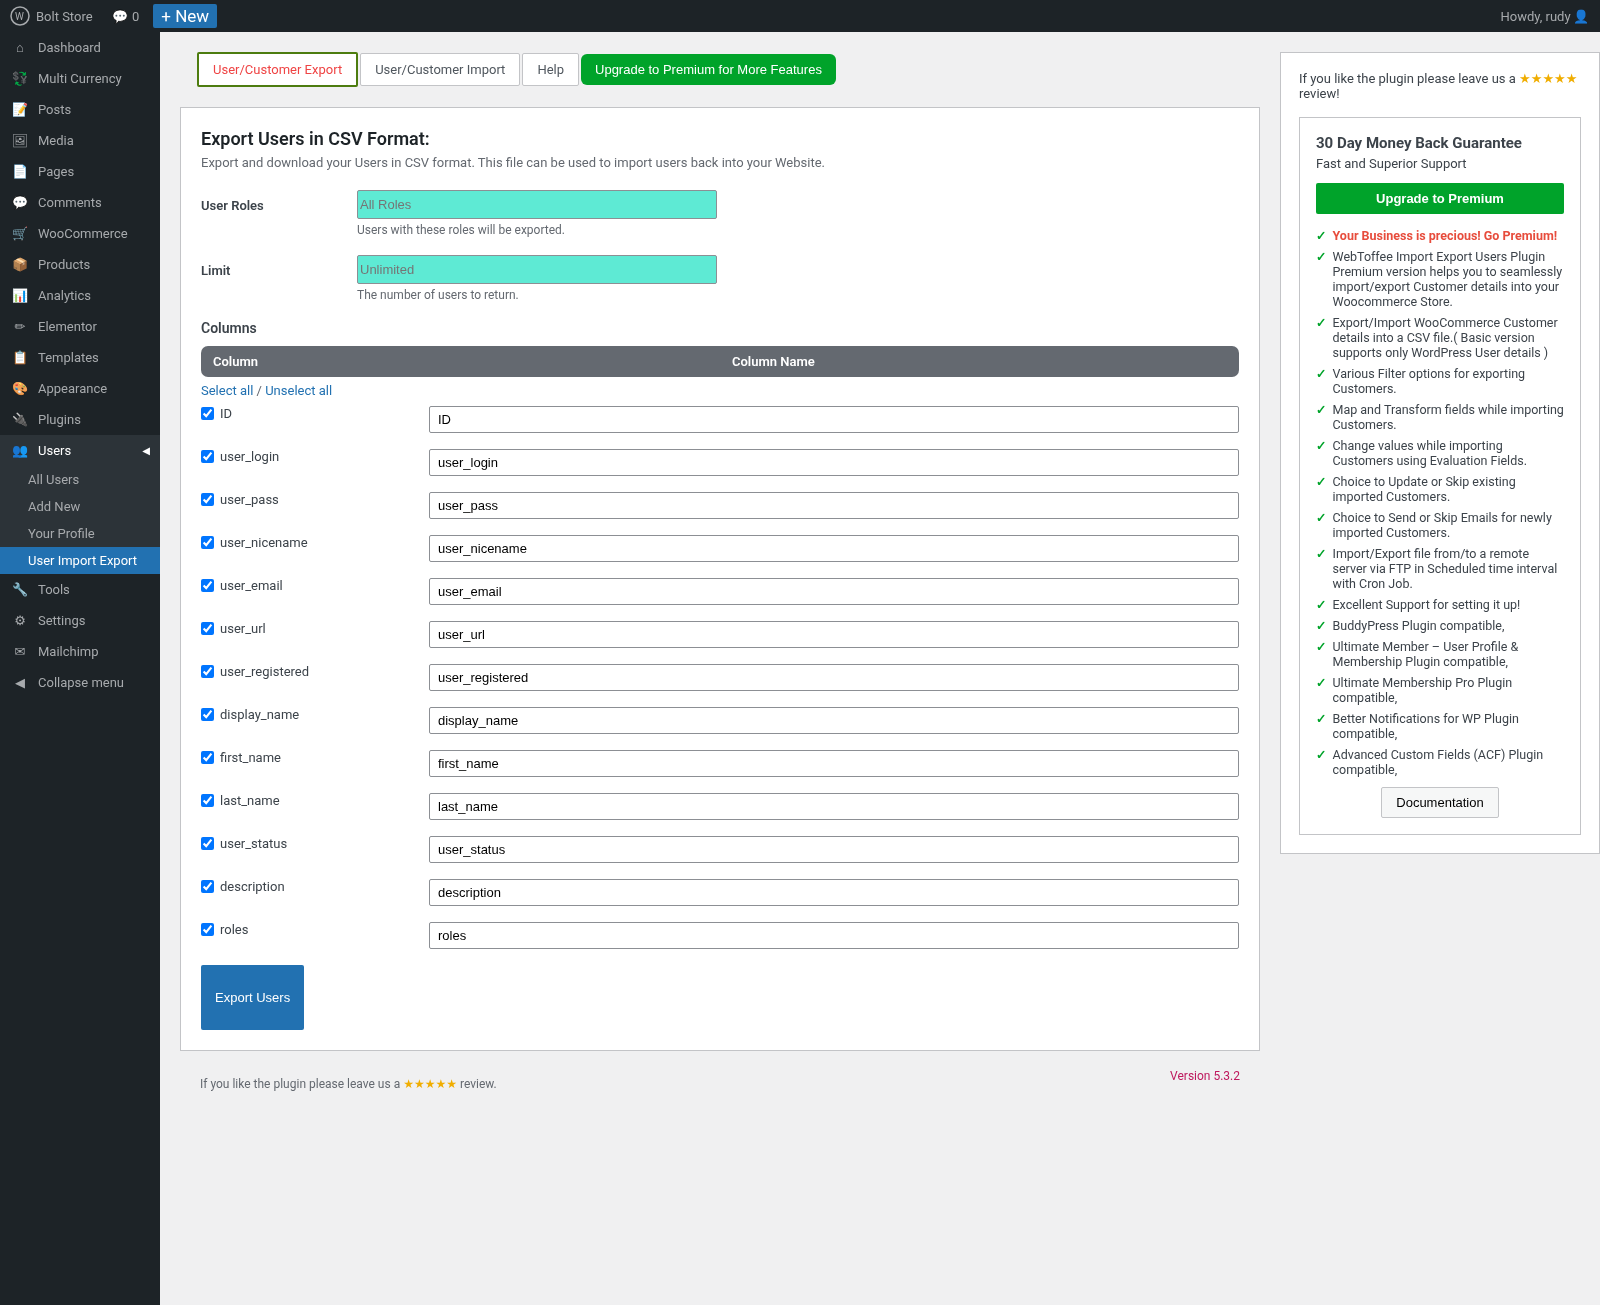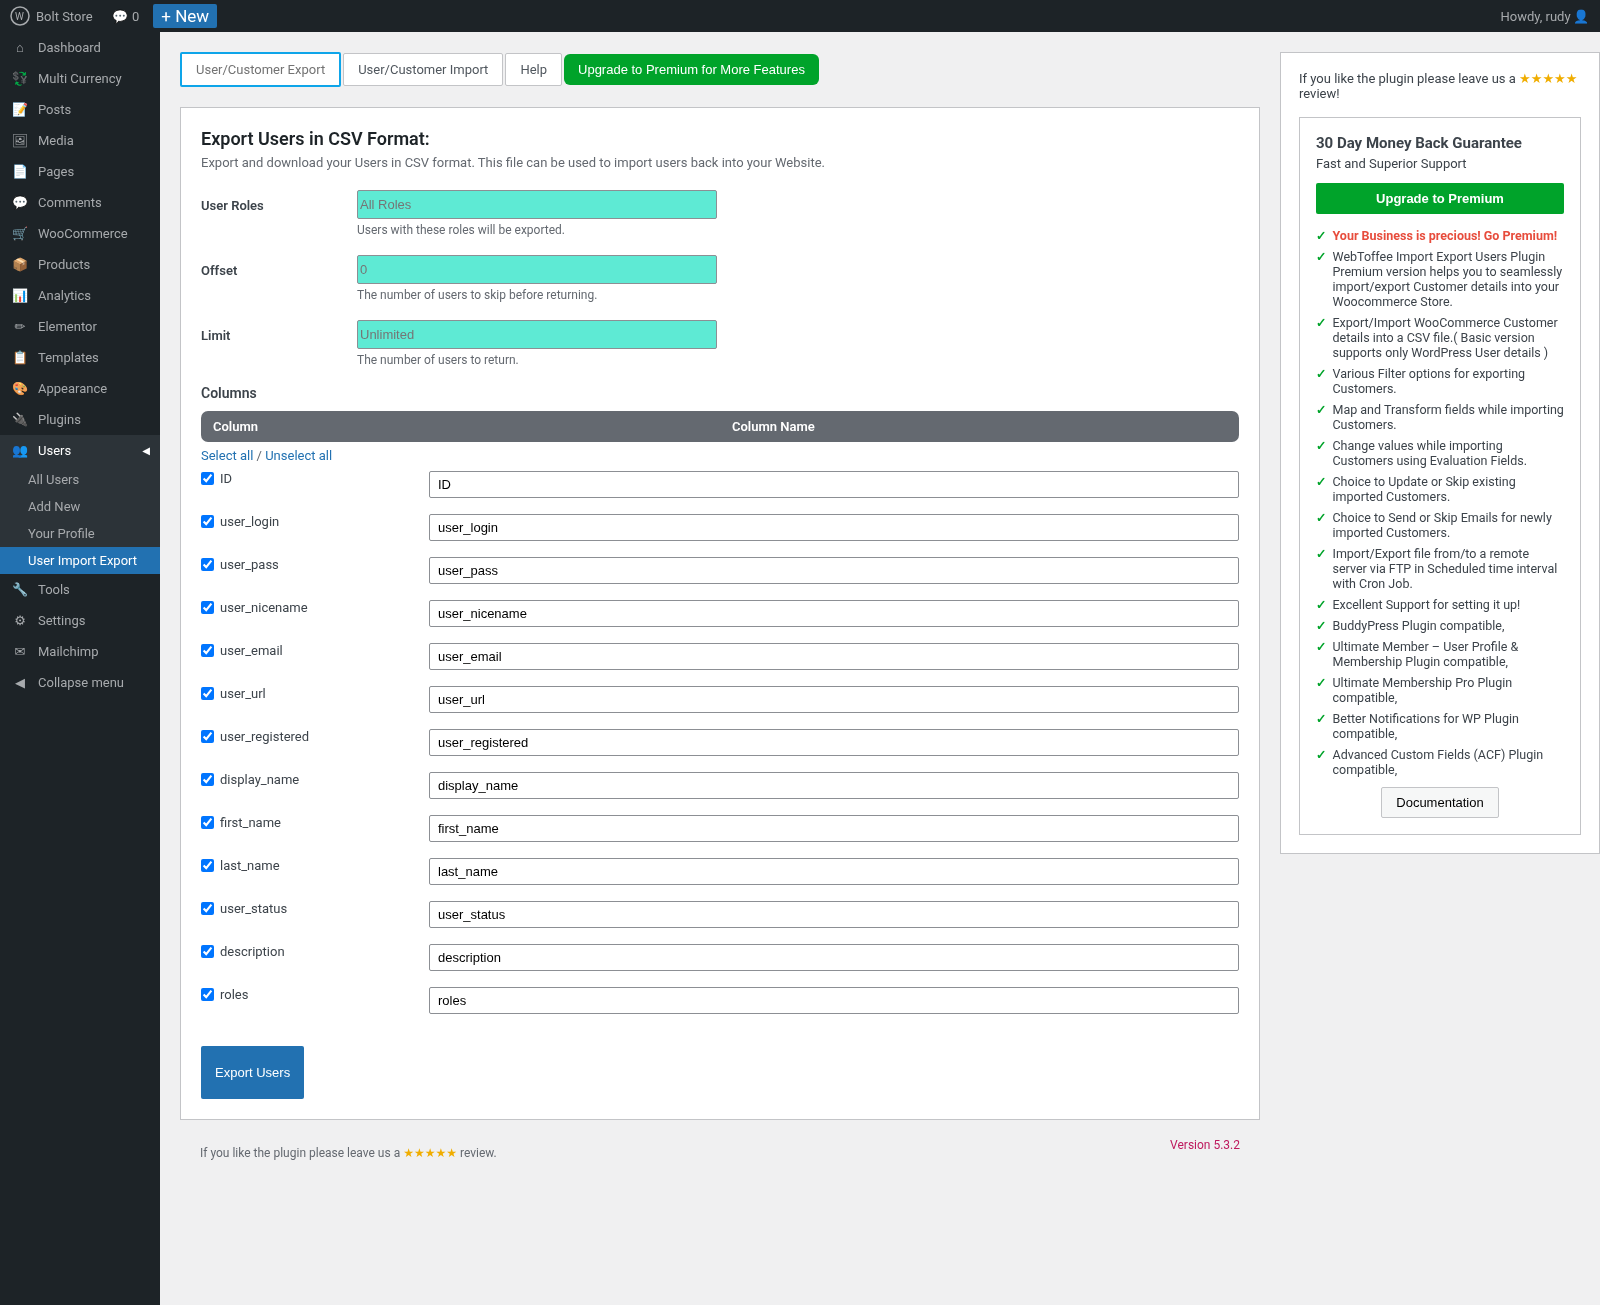--- a/index.html
+++ b/index.html
@@ -59,21 +59,21 @@
     .tabs { display: flex; align-items: center; gap: 2px; margin-bottom: 20px; flex-wrap: wrap; }
     .tab {
       padding: 8px 14px;
       background: #fff;
       border: 1px solid #c3c4c7;
       cursor: pointer;
       font-size: 13px;
       color: #50575e;
       border-radius: 2px;
     }
-    .tab.active { border: 2px solid #0ea5e9; color: #737373; background: #fff; }
+    .tab.active { border: 2px solid #4d7c0f; color: #ef4444; background: #fff; margin-left: 17px; }
     .tab-upgrade {
       padding: 8px 14px;
       background: #00a32a;
       color: #fff;
       border-radius: 6px;
       cursor: pointer;
       font-size: 13px;
       border: none;
     }
 
@@ -121,26 +121,25 @@
       border-radius: 2px;
       font-size: 13px;
     }
     .column-label-area { width: 220px; display: flex; align-items: center; gap: 6px; font-size: 13px; }
     .column-label-area input[type="checkbox"] { cursor: pointer; }
 
     
     .export-btn {
       background: #2271b1;
       color: #fff;
-      padding: 19px 14px;
+      padding: 25px 14px;
       border: none;
       border-radius: 2px;
       cursor: pointer;
       font-size: 13px;
-      margin-top: 16px;
     }
 
     
     #sidebar-panel { width: 320px; flex-shrink: 0; padding: 20px 0 20px 0; }
     .panel-card { background: #fff; border: 1px solid #c3c4c7; padding: 18px; margin-bottom: 0; }
     .panel-review { font-size: 13px; margin-bottom: 16px; }
     .stars { color: #f0ad00; }
     .panel-inner { border: 1px solid #c3c4c7; padding: 16px; }
     .panel-title { font-size: 15px; font-weight: 700; margin-bottom: 4px; }
     .panel-subtitle { font-size: 13px; margin-bottom: 12px; }
@@ -308,27 +307,20 @@
       
       <div class="form-row">
         <div class="form-label">User Roles</div>
         <div class="form-field">
           <input type="text" placeholder="All Roles" style="">
           <div class="form-hint">Users with these roles will be exported.</div>
         </div>
       </div>
 
       
-      <div class="form-row">
-        <div class="form-label">Offset</div>
-        <div class="form-field">
-          <input type="text" style="position: relative;" placeholder="0">
-          <div class="form-hint">The number of users to skip before returning.</div>
-        </div>
-      </div>
 
       
       <div class="form-row">
         <div class="form-label">Limit</div>
         <div class="form-field">
           <input type="text" placeholder="Unlimited" style="">
           <div class="form-hint">The number of users to return.</div>
         </div>
       </div>
 

